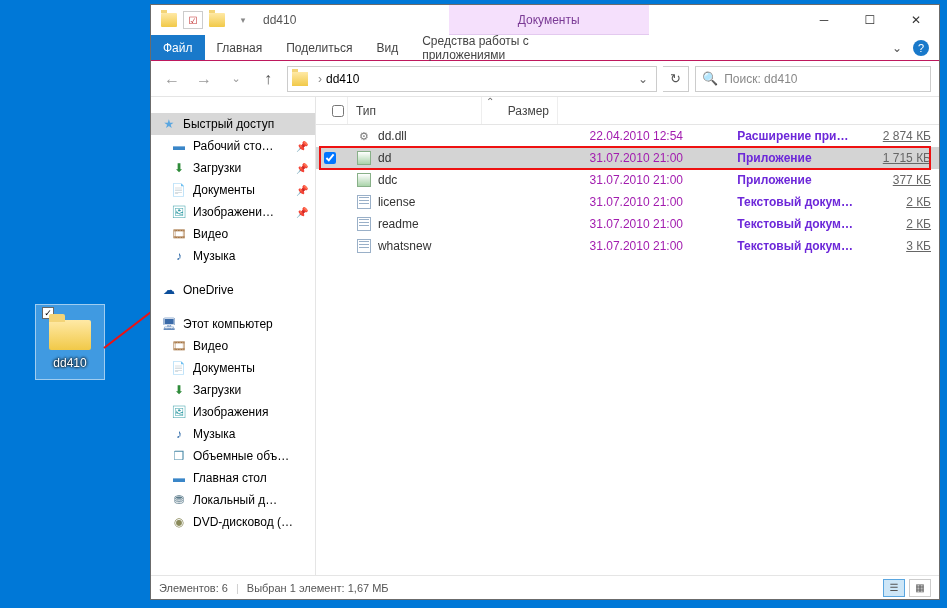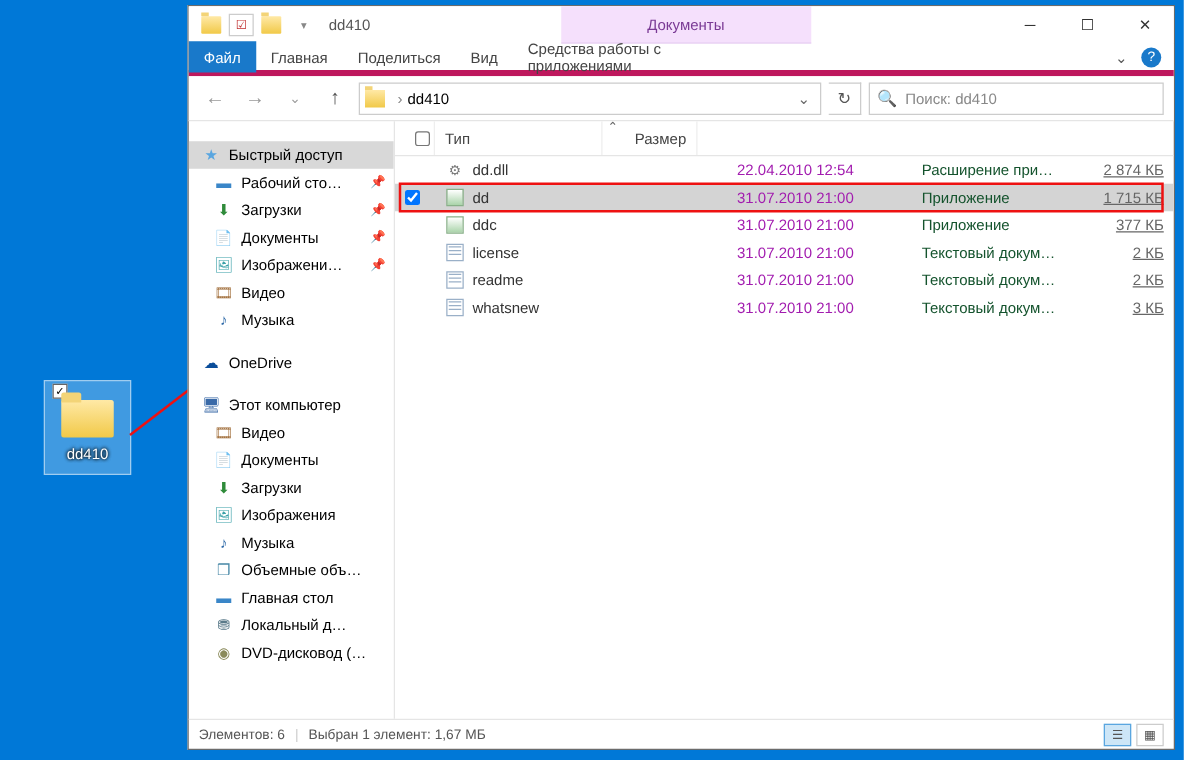--- a/index.html
+++ b/index.html
@@ -22,21 +22,21 @@
 .titlebar .qat { display: flex; align-items: center; padding-left: 6px; gap: 2px; }
 .qat-box { width: 24px; height: 22px; display: flex; align-items: center; justify-content: center; font-size: 12px; color: #333; }
 .qat-folder { width: 16px; height: 14px; background: linear-gradient(#ffe9a6,#f1c948); border-radius: 1px; position: relative; }
 .qat-folder::before { content: ""; position: absolute; left: 0; top: -3px; width: 6px; height: 3px; background: #f3d477; }
 .titlebar .title { flex: 0 0 auto; font-size: 12px; color: #555; padding-left: 8px; }
 .titlebar .spacer { flex: 1; }
 .titlebar .ctx-tab { width: 200px; height: 30px; background: #f5e0fc; display: flex; align-items: center; justify-content: center; font-size: 12px; color: #7a3a95; border-bottom: 1px solid #e3c9ef; }
 .winbtns { display: flex; height: 30px; }
 .winbtn { width: 46px; height: 30px; display: flex; align-items: center; justify-content: center; font-size: 12px; color: #333; }
 
-.ribbonrow { height: 26px; display: flex; align-items: center; background: white; border-bottom: 5px solid #be185d; }
+.ribbonrow { height: 26px; display: flex; align-items: center; background: white; border-bottom: 1px solid #be185d; }
 .ribtab { padding: 0 12px; height: 25px; display: flex; align-items: center; font-size: 12px; color: #444; cursor: pointer; }
 .ribtab.file { background: #1979ca; color: white; }
 .ribbonrow .flex { flex: 1; }
 .ribbonrow .rbtns { display: flex; align-items: center; gap: 8px; padding-right: 10px; }
 .rb { width: 16px; height: 16px; display: flex; align-items: center; justify-content: center; font-size: 12px; color: #555; }
 .help { width: 16px; height: 16px; border-radius: 50%; background: #1979ca; color: white; font-size: 11px; display: flex; align-items: center; justify-content: center; }
 
 .addrrow { height: 36px; display: flex; align-items: center; gap: 6px; padding: 0 8px; background: white; border-bottom: 1px solid #e5e5e5; }
 .navbtn { width: 26px; height: 26px; display: flex; align-items: center; justify-content: center; color: #999; font-size: 16px; }
 .navbtn.en { color: #555; }
@@ -82,21 +82,21 @@
 .c-type { width: 134px; }
 .c-size { width: 76px; text-align: left; justify-content: flex-end; }
 
 .row { height: 22px; display: flex; align-items: center; font-size: 12px; color: #333; padding-left: 8px; }
 .row.selected { background: #d4d4d4; }
 .row .rcell { padding: 0 8px; white-space: nowrap; overflow: hidden; text-overflow: ellipsis; }
 .row .rcheck { width: 24px; display: flex; align-items: center; }
 .row .rcheck input { width: 12px; height: 12px; }
 .row .r-name { width: 234px; display: flex; align-items: center; gap: 6px; }
 .row .r-date { width: 148px; color: #a21caf; }
-.row .r-type { width: 134px; color: #14532d; }
+.row .r-type { width: 134px; color: #6d28d9; font-weight: bold; }
 .row .r-size { width: 76px; text-align: right; color: #666; text-decoration: underline; }
 .ficon-s { width: 16px; height: 16px; display: inline-flex; align-items: center; justify-content: center; font-size: 11px; }
 .fi-dll { color: #7a7a7a; }
 .fi-app { color: #3a7a4a; position: relative; }
 .fi-app::before { content: ""; position: absolute; inset: 1px; background: linear-gradient(#fff,#aad4aa); border: 1px solid #88b088; }
 .fi-txt { color: #6a8aa8; position: relative; }
 .fi-txt::before { content: ""; position: absolute; inset: 1px; background: white; border: 1px solid #9ab0c8; }
 .fi-txt::after { content: ""; position: absolute; left: 3px; top: 3px; right: 3px; height: 1px; background: #9ab0c8; box-shadow: 0 3px 0 #9ab0c8, 0 6px 0 #9ab0c8; }
 
 .hl-box { position: absolute; border: 2px solid #e11; pointer-events: none; }

